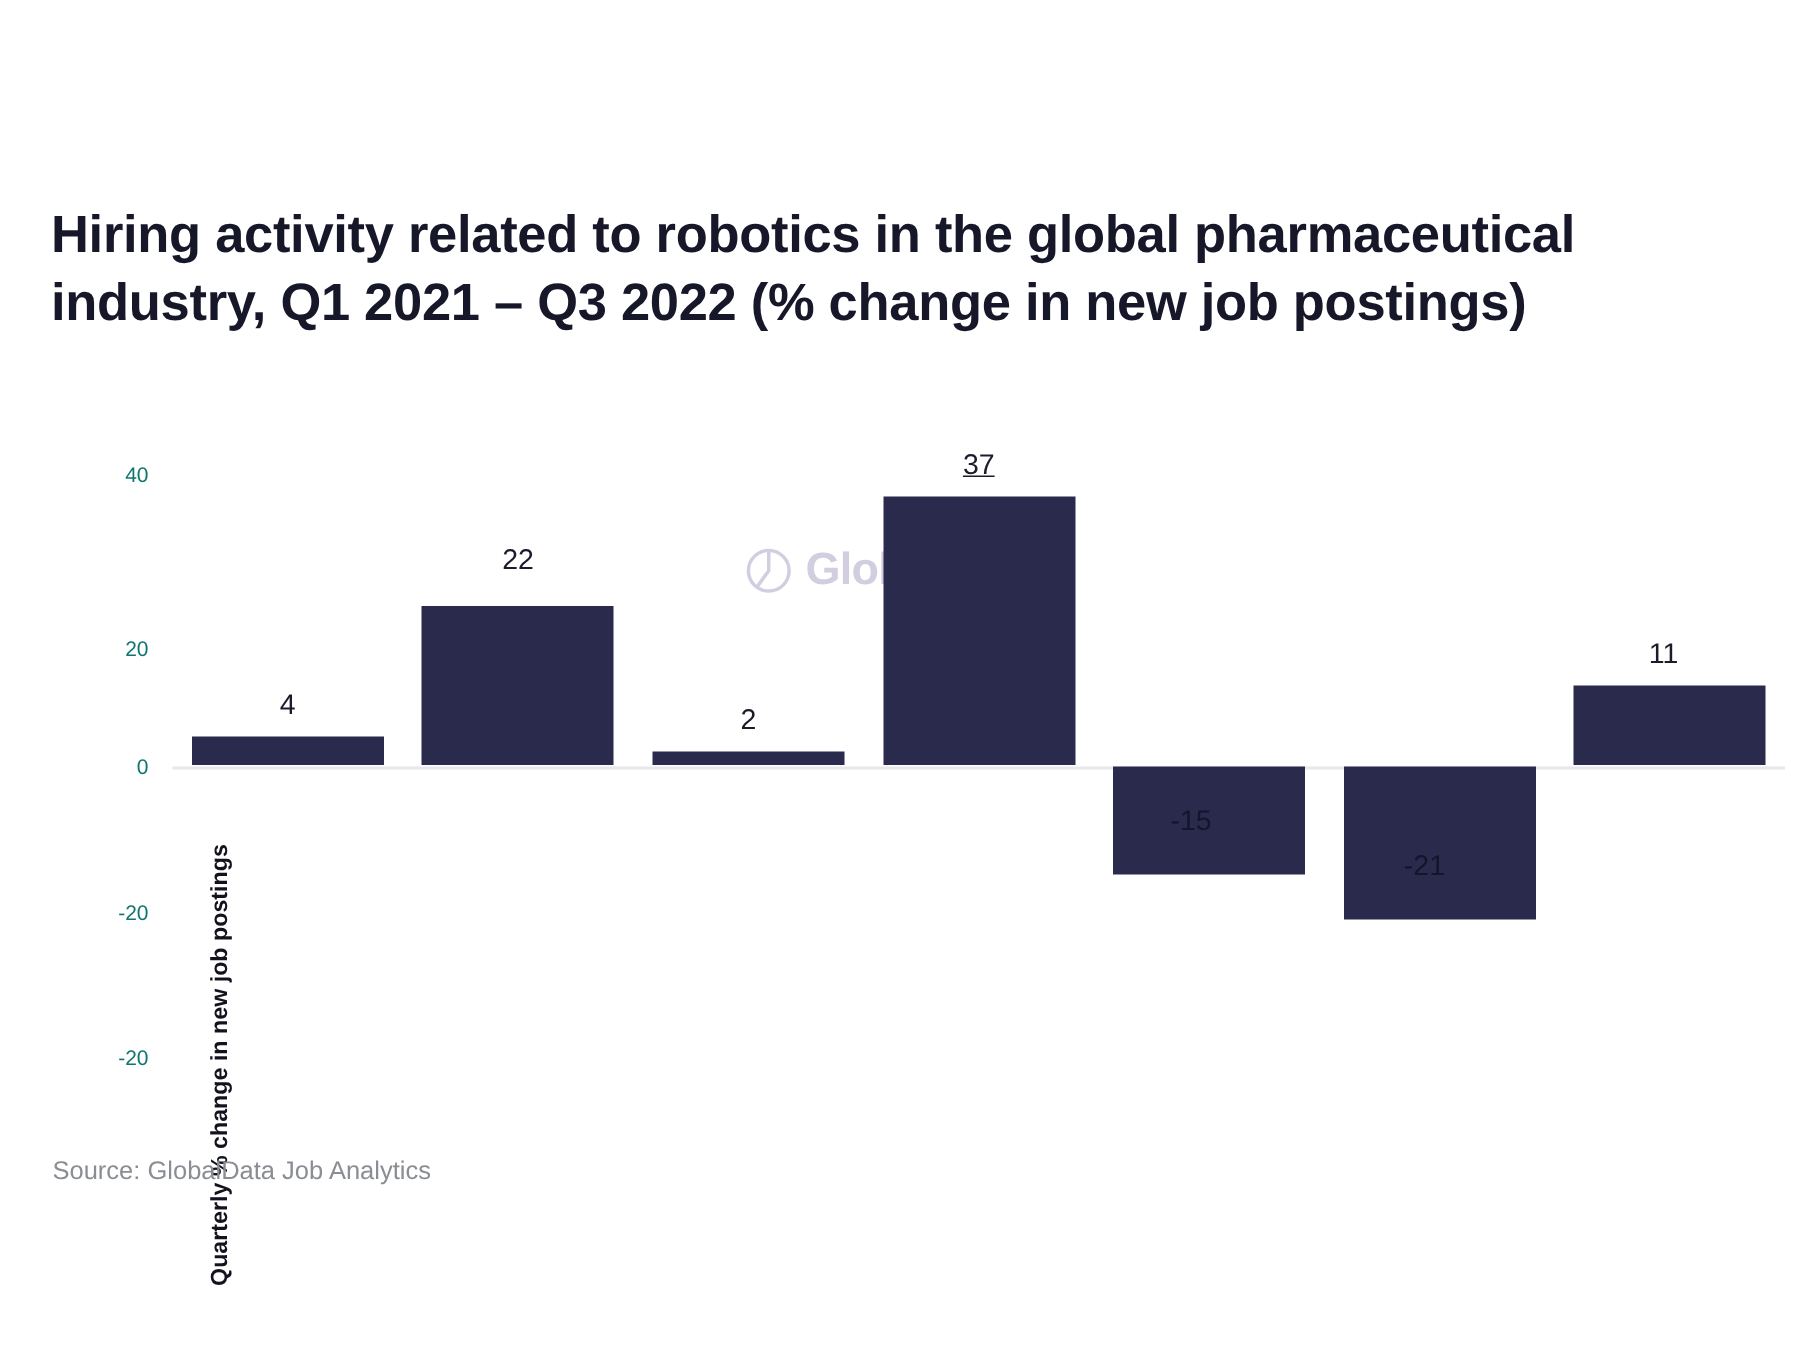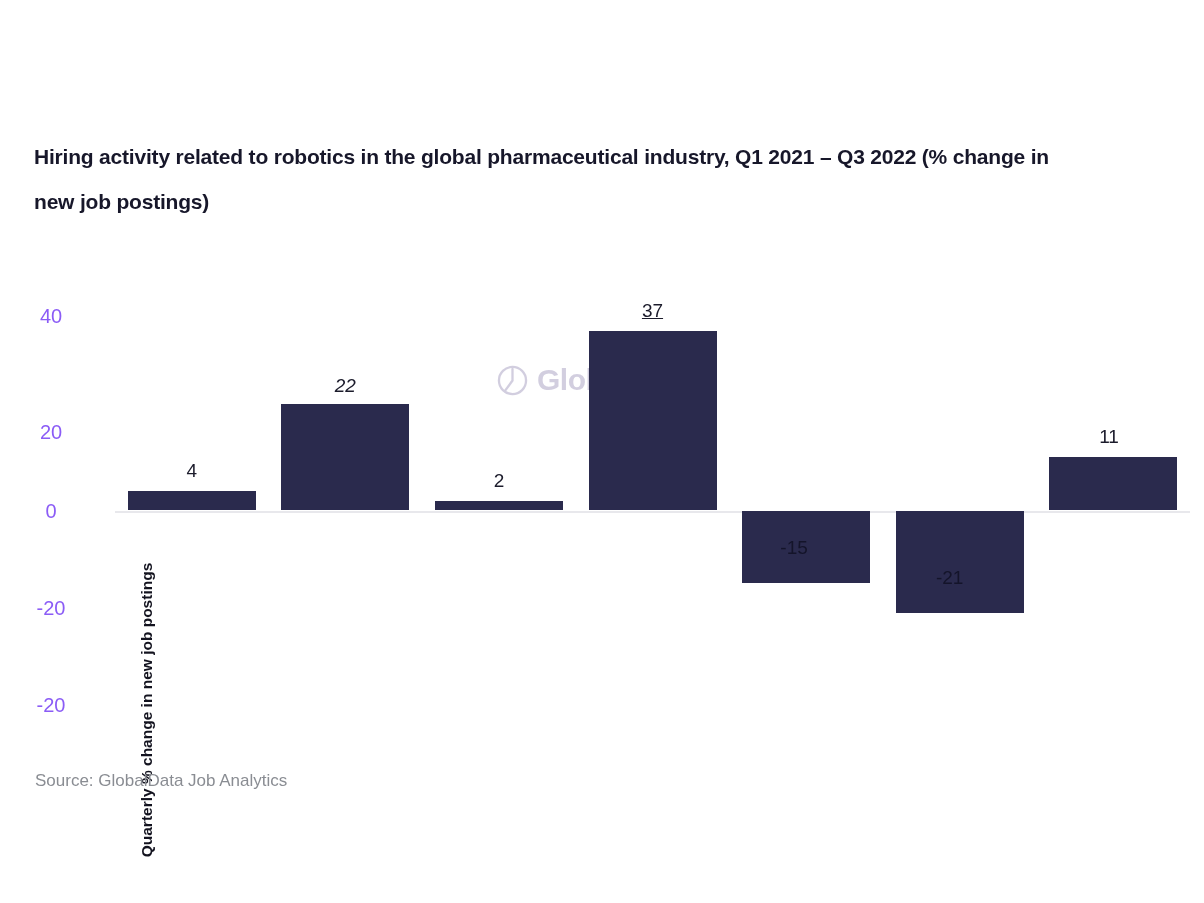--- a/index.html
+++ b/index.html
@@ -22,21 +22,21 @@
     height: 903px;
     background: #ffffff;
   }
 
   
   #chart-title {
     position: absolute;
     left: 34px;
     top: 134px;
     width: 1030px;
-    font-size: 21px;
+    font-size: 35px;
     line-height: 45px;
     font-weight: bold;
     letter-spacing: -0.2px;
     color: #17172a;
     white-space: pre-wrap;
   }
 
   
   #plot-area {
     position: absolute;
@@ -77,23 +77,23 @@
     font-size: 30px;
     font-weight: bold;
     letter-spacing: -0.5px;
     color: #6e6199;
     white-space: nowrap;
   }
   .ytick {
     position: absolute;
     left: 0;
     width: 96px;
-    text-align: center;
-    font-size: 20px;
-    color: #8b5cf6;
+    text-align: right;
+    font-size: 14px;
+    color: #0f766e;
     transform: translateY(-50%);
   }
 
   #y-axis-title {
     position: absolute;
     left: -248px;
     top: 385px;
     width: 560px;
     text-align: center;
     font-size: 15.5px;
@@ -152,21 +152,21 @@
         <div class="ytick" style="left: -112px; top: 0px;">40</div>
         <div class="ytick" style="left: -112px; top: 92px; margin-top: 24px;">20</div>
         <div class="ytick" style="left: -112px; top: 194.5px;">0</div>
         <div class="ytick" style="left: -112px; top: 291.75px;">-20</div>
         <div class="ytick" style="left: -112px; top: 389px;">-20</div>
       </div>
     <div id="bars">
         <div class="bar" style="left: 12.7857px; top: 175.05px; width: 128px; height: 19.45px; background: rgb(42, 42, 77);"></div>
         <div class="bar-value" style="width: 128px; left: 12.7857px; top: 144.05px;">4</div>
         <div class="bar" style="left: 166.357px; top: 87.525px; width: 128px; height: 106.975px; background: rgb(42, 42, 77);"></div>
-        <div class="bar-value" style="width: 128px; left: 166.357px; top: 59px; font-style: italic;">22</div>
+        <div class="bar-value" style="width: 128px; left: 166.357px; top: 47px;">22</div>
         <div class="bar" style="left: 319.929px; top: 184.775px; width: 128px; height: 9.725px; background: rgb(42, 42, 77);"></div>
         <div class="bar-value" style="width: 128px; left: 319.929px; top: 153.775px;">2</div>
         <div class="bar" style="left: 473.5px; top: 14.5875px; width: 128px; height: 179.912px; background: rgb(42, 42, 77);"></div>
         <div class="bar-value" style="width: 128px; left: 473.5px; top: -16.4125px; text-decoration: underline;">37</div>
         <div class="bar" style="left: 627.071px; top: 194.5px; width: 128px; height: 72.9375px; background: rgb(42, 42, 77);"></div>
         <div class="bar-value inside" style="width: 104px; left: 627.071px; top: 221.438px;">-15</div>
         <div class="bar" style="left: 780.643px; top: 194.5px; width: 128px; height: 102.112px; background: rgb(42, 42, 77);"></div>
         <div class="bar-value inside" style="width: 108px; left: 780.643px; top: 250.613px;">-21</div>
         <div class="bar" style="left: 934.214px; top: 141.012px; width: 128px; height: 53.4875px; background: rgb(42, 42, 77);"></div>
         <div class="bar-value" style="width: 128px; left: 930px; top: 110.012px;">11</div>

